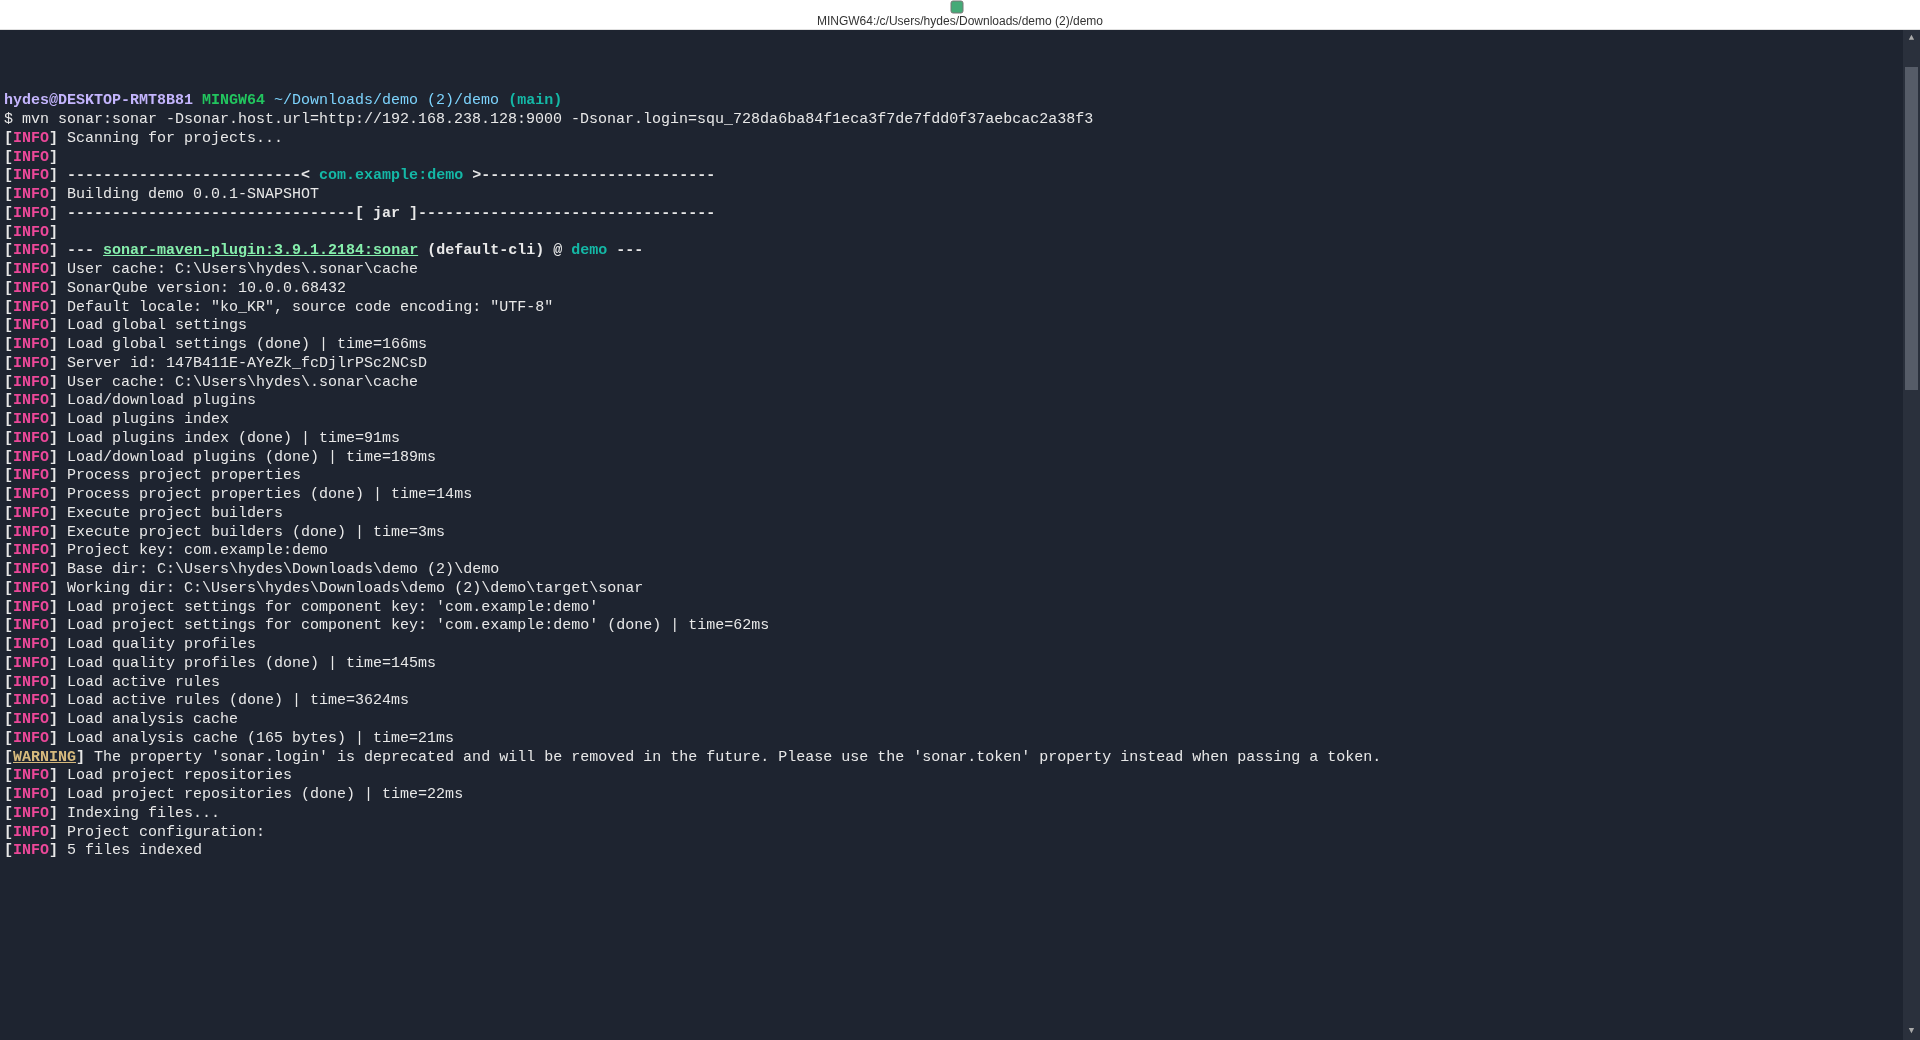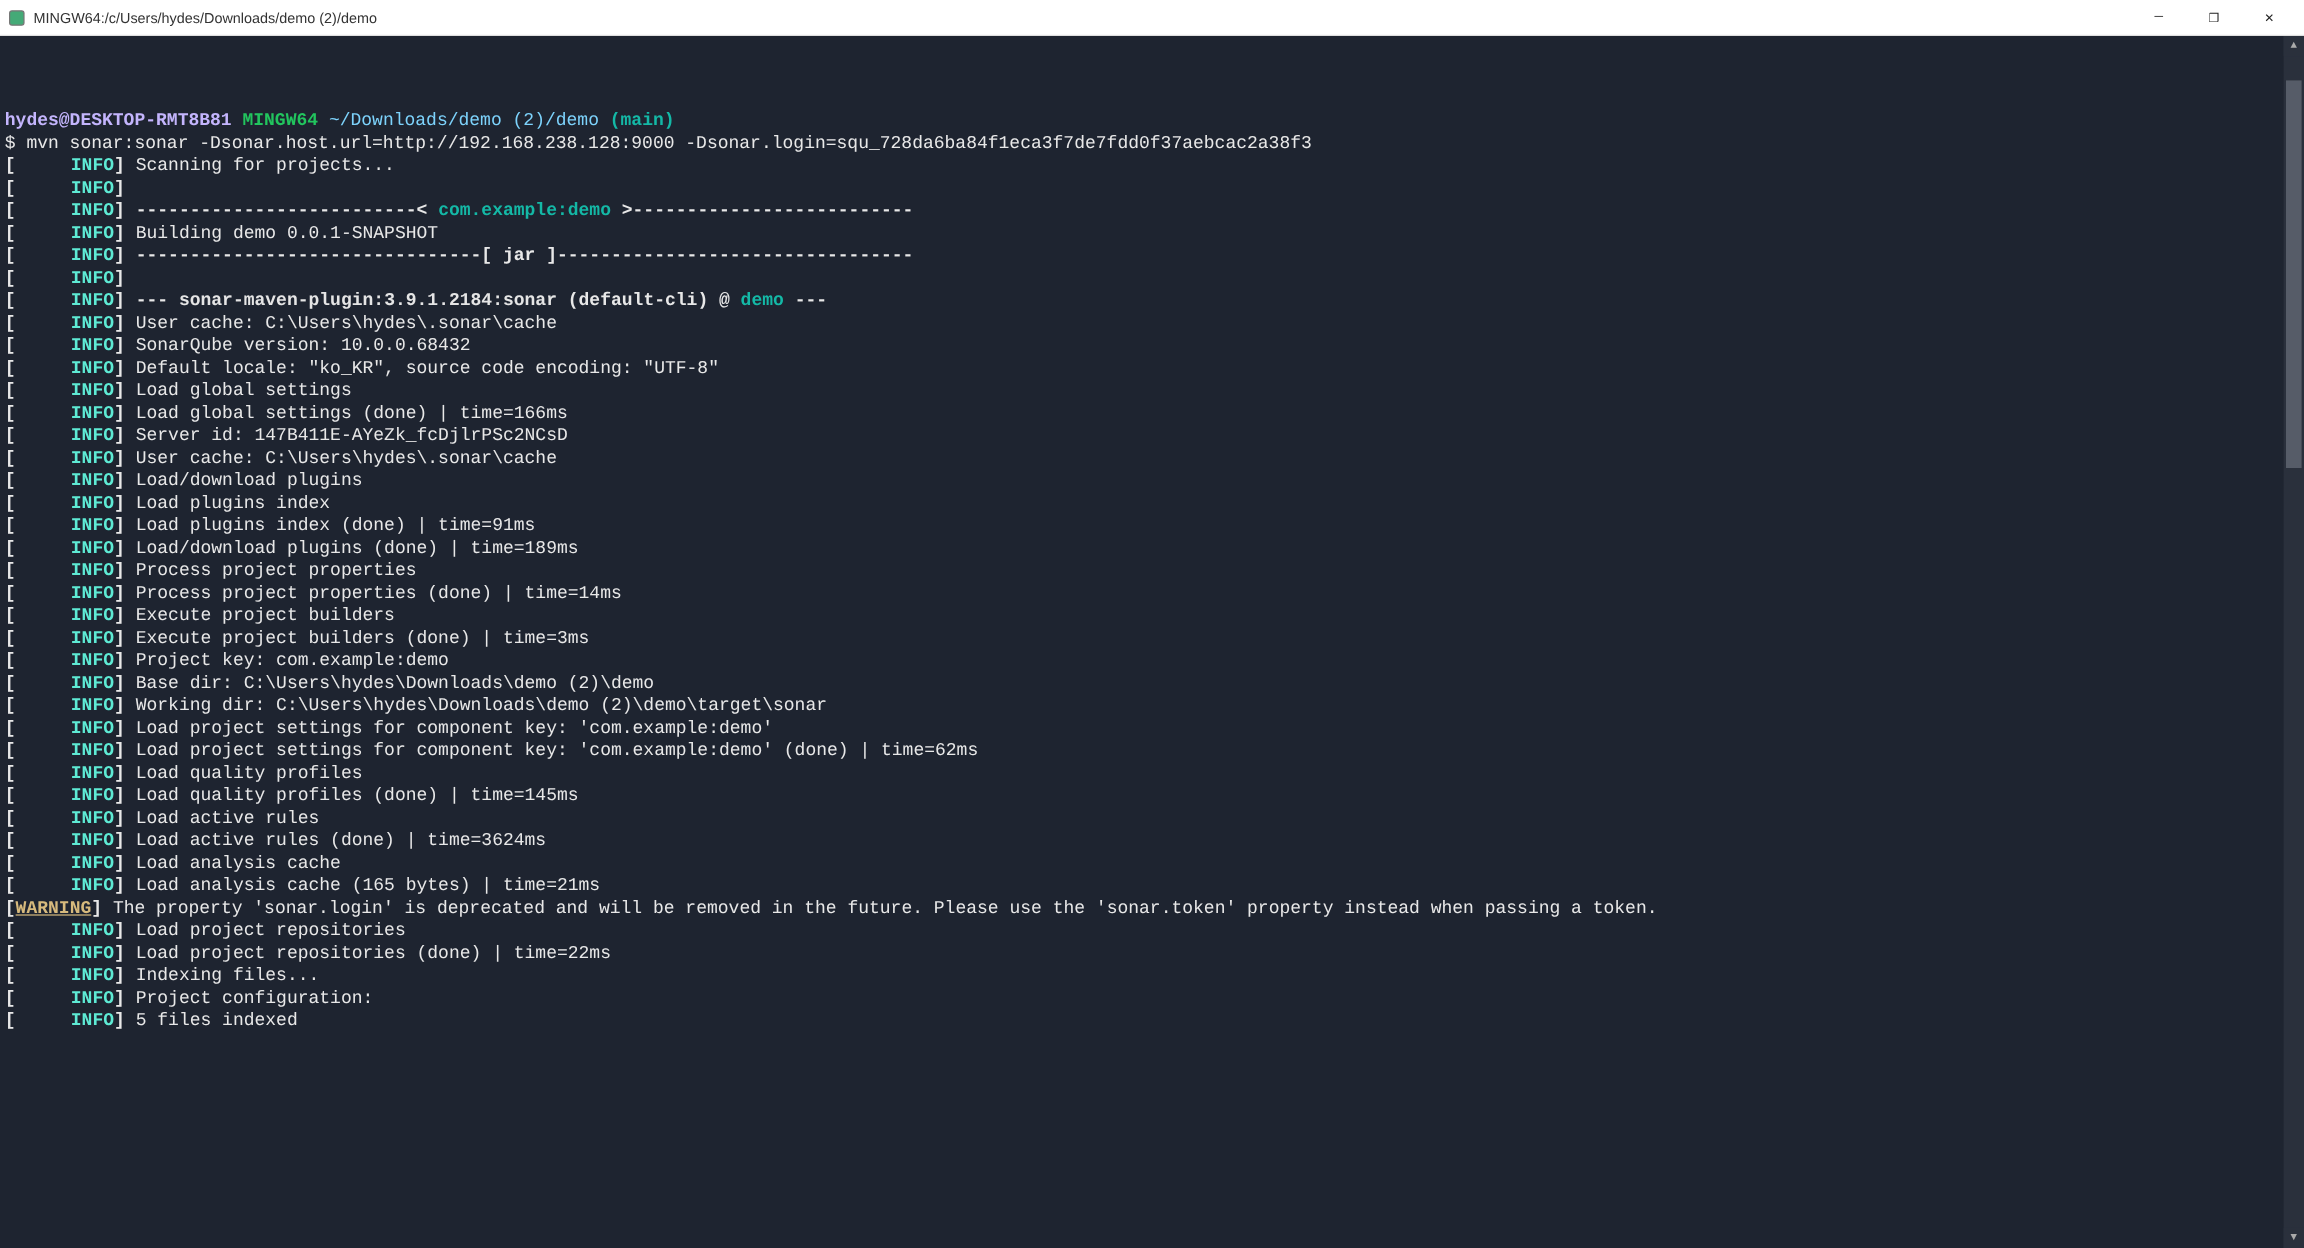--- a/index.html
+++ b/index.html
@@ -14,20 +14,21 @@
   .titlebar {
     background: #ffffff;
     height: 30px;
     display: flex;
     align-items: center;
     padding: 0 6px;
     border-bottom: 1px solid #e0e0e0;
     font-family: "Segoe UI", sans-serif;
     font-size: 12px;
     color: #333;
+    flex-direction: column;
   }
   .titlebar-icon {
     width: 16px; height: 16px; margin-right: 6px;
     display: inline-flex; align-items: center; justify-content: center;
   }
   .titlebar-title { flex: 1; }
   .win-controls { display: flex; gap: 0; }
   .win-btn {
     width: 46px; height: 30px;
     display: flex; align-items: center; justify-content: center;
@@ -68,23 +69,23 @@
     display: flex; align-items:center; justify-content:center;
     font-size: 9px;
     color: #aaa;
     background: #2a303c;
   }
 
   .c-green  { color: #c4b5fd; font-weight: bold;}
   .c-purple { color: #22c55e; font-weight: bold;}
   .c-yellow { color: #7dd3fc; font-weight: normal;}
   .c-cyan   { color: #14b8a6; font-weight: bold;}
-  .c-lime   { color: #e5e5e5; font-weight: bold;}
+  .c-lime   { color: #86efac; font-weight: bold; text-decoration: underline;}
   .c-white  { color: #e8e8e8; }
-  .c-info   { color: #5eead4; margin-left: 46px; }
+  .c-info   { color: #ec4899; }
   .c-warn   { color: #d7ba7d; text-decoration: underline; }
   .bold     { font-weight: bold; }
 
   .line { display: block; }
 </style>
 </head>
 <body>
 
 <div class="titlebar">
   <span class="titlebar-icon">

